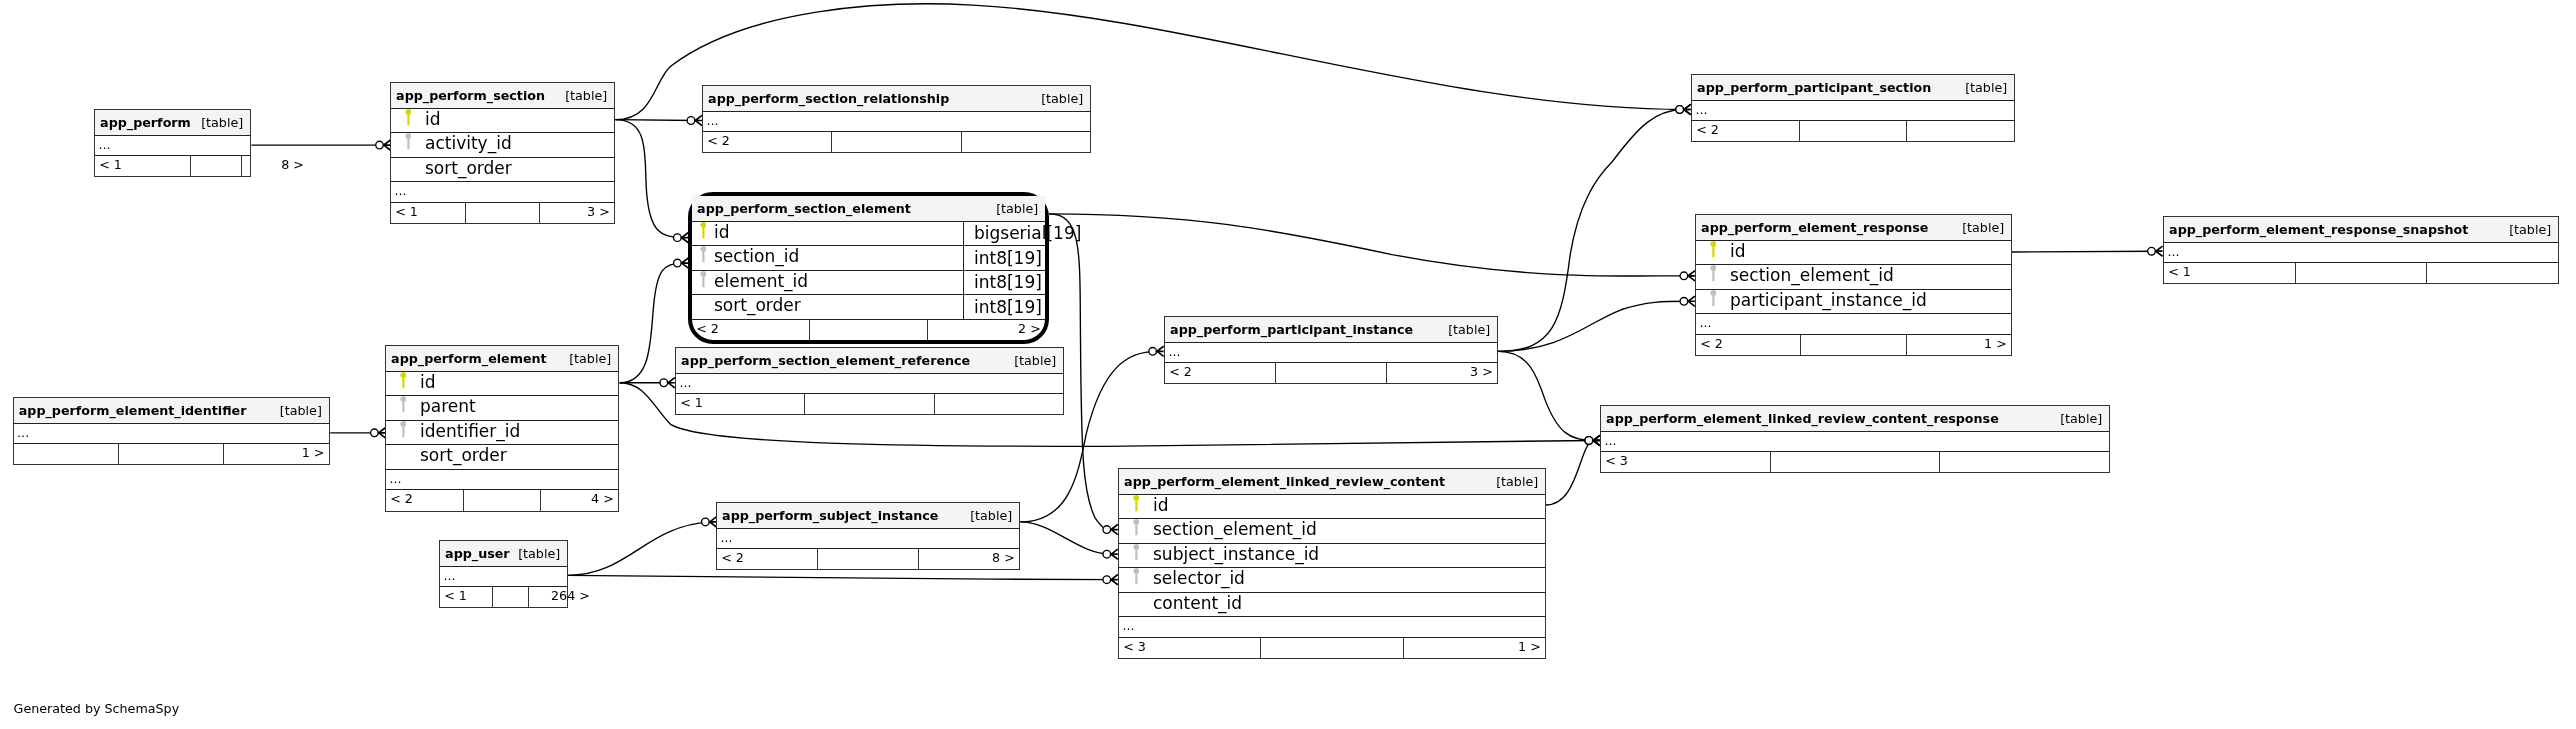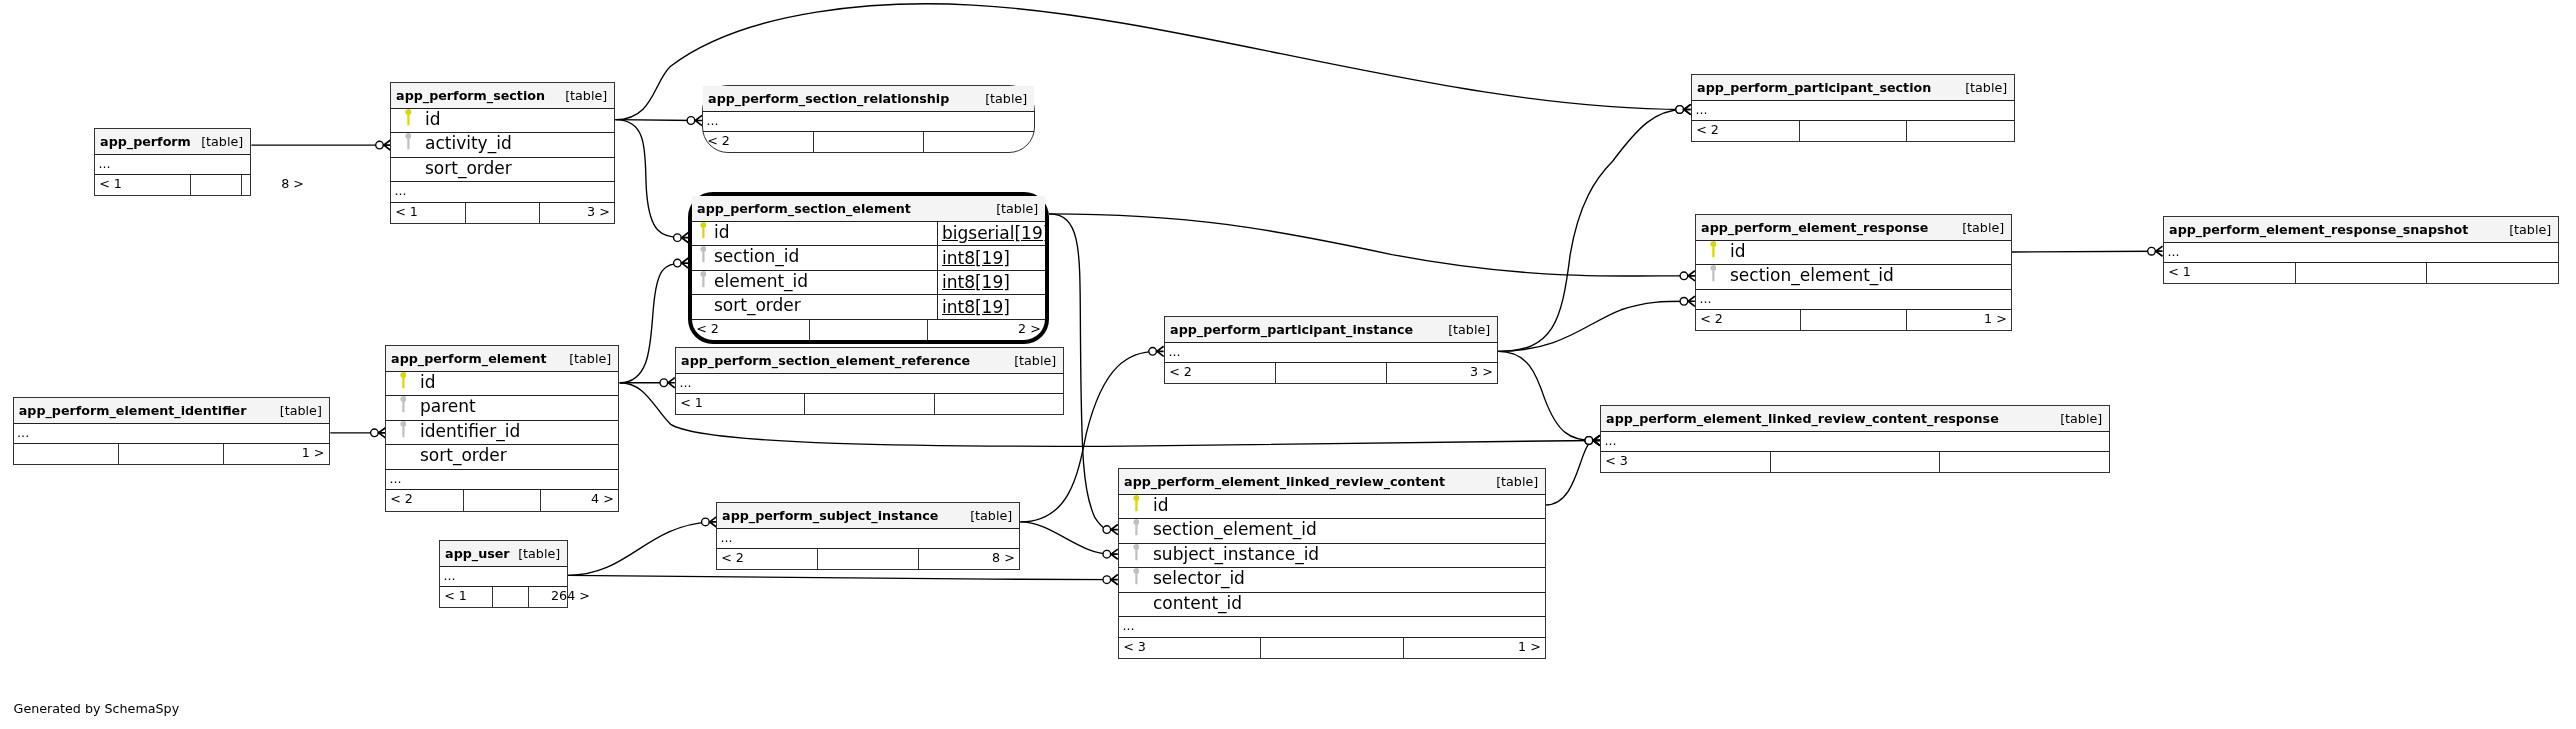--- a/index.html
+++ b/index.html
@@ -9,21 +9,21 @@
   #edges path.rel { fill: none; stroke: #000; stroke-width: 1.6; }
   .tbl { position: absolute; background: #fff; border: 1.7px solid #333; box-sizing: border-box; }
   .tbl.focus { border: 4.2px solid #000; }
   .hdr { height: 25.5px; background: #f4f4f4; border-bottom: 1.7px solid #222; display: flex;
          align-items: center; justify-content: space-between; padding: 0 6.8px 0 5.1px; box-sizing: border-box; }
   .hdr .name { font-weight: bold; font-size: 12.7px; white-space: nowrap; }
   .hdr .kind { font-size: 12.7px; white-space: nowrap; }
   .col { height: 24.6px; border-bottom: 1.7px solid #222; display: flex; align-items: flex-start; box-sizing: border-box; font-size: 17px; }
   .col .key { width: 34px; flex: none; display: flex; justify-content: center; }
   .col .cname { flex: 1; padding-left: 0; white-space: nowrap; }
-  .col .ctype { width: 108px; flex: none; border-left: 1.7px solid #222; height: 100%; display: flex; align-items: center; padding-left: 4px; box-sizing: border-box; text-decoration: underline; }
+  .col .ctype { width: 82px; flex: none; border-left: 1.7px solid #222; height: 100%; display: flex; align-items: center; padding-left: 10px; box-sizing: border-box; }
   .more { height: 20.4px; border-bottom: 1.7px solid #222; font-size: 12.7px; line-height: 17px; padding-left: 3.4px; box-sizing: border-box; }
   .foot { height: 20.4px; display: flex; font-size: 12.7px; box-sizing: border-box; }
   .foot span { flex: 1; padding: 0 4.2px; line-height: 18.7px; white-space: nowrap; }
   .foot span + span { border-left: 1.7px solid #333; }
   .foot span.r { text-align: right; }
   .pk svg path { fill: #d8d800; }
   .fk svg path { fill: #c0c0c0; }
   #footer { position: absolute; left: 13.6px; top: 701px; font-size: 12.7px; }
 </style>
 </head>
@@ -121,21 +121,21 @@
       <circle cx="1304" cy="683" r="4.5" fill="#fff" stroke="#000" stroke-width="1.6"></circle>
       <path d="M1317,677 L1309,683 L1317,689 M1309,683 L1317,683" fill="none" stroke="#000" stroke-width="2"></path>
     </g>
     <g>
       <circle cx="1872" cy="519" r="4.5" fill="#fff" stroke="#000" stroke-width="1.6"></circle>
       <path d="M1885,513 L1877,519 L1885,525 M1877,519 L1885,519" fill="none" stroke="#000" stroke-width="2"></path>
     </g>
   </svg>
 
 <div id="tables">
-    <div class="tbl" style="left: 94px; top: 109px; width: 157px; margin-top: 19px;">
+    <div class="tbl" style="left: 94px; top: 109px; width: 157px;">
       <div class="hdr">
         <span class="name">app_perform</span>
         <span class="kind">[table]</span>
       </div>
       <div class="more">...</div>
       <div class="foot">
         <span style="flex: 0 0 56%;">&lt; 1</span>
         <span style="flex: 0 0 27%;"></span>
         <span class="r" style="flex: 0 0 37%;">8 &gt;</span>
       </div>
@@ -165,21 +165,21 @@
         <span class="key "></span>
         <span class="cname">sort_order</span>
       </div>
       <div class="more">...</div>
       <div class="foot">
         <span>&lt; 1</span>
         <span></span>
         <span class="r">3 &gt;</span>
       </div>
     </div>
-    <div class="tbl" style="left: 702px; top: 85px; width: 333px; border-radius: 26px;">
+    <div class="tbl" style="left: 702px; top: 85px; width: 389px;">
       <div class="hdr">
         <span class="name">app_perform_section_relationship</span>
         <span class="kind">[table]</span>
       </div>
       <div class="more">...</div>
       <div class="foot">
         <span>&lt; 2</span>
         <span></span>
         <span class="r"></span>
       </div>
@@ -400,20 +400,28 @@
         </span>
         <span class="cname">id</span>
       </div>
       <div class="col">
         <span class="key fk">
           <svg width="6.8" height="17" viewBox="0 0 8 20">
             <path d="M4 0 a3.6 3.6 0 1 1 -0.01 0 Z M2.7 5 h2.6 v14 h-2.6 Z"></path>
           </svg>
         </span>
         <span class="cname">section_element_id</span>
+      </div>
+      <div class="col">
+        <span class="key fk">
+          <svg width="6.8" height="17" viewBox="0 0 8 20">
+            <path d="M4 0 a3.6 3.6 0 1 1 -0.01 0 Z M2.7 5 h2.6 v14 h-2.6 Z"></path>
+          </svg>
+        </span>
+        <span class="cname">participant_instance_id</span>
       </div>
       <div class="more">...</div>
       <div class="foot">
         <span>&lt; 2</span>
         <span></span>
         <span class="r">1 &gt;</span>
       </div>
     </div>
     <div class="tbl" style="left: 2163px; top: 216px; width: 396px;">
       <div class="hdr">

